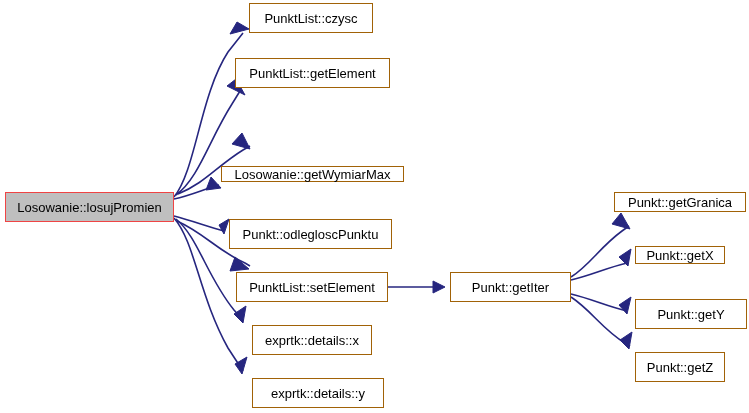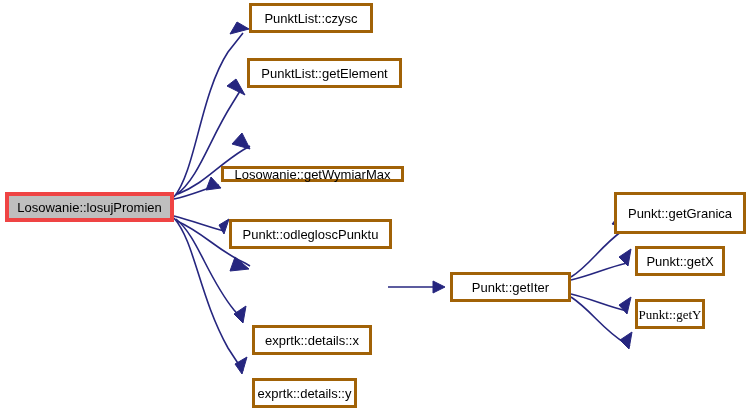--- a/index.html
+++ b/index.html
@@ -19,34 +19,34 @@
   #edge-layer {
     position: absolute;
     left: 0;
     top: 0;
     width: 749px;
     height: 413px;
   }
   .gnode {
     position: absolute;
     box-sizing: border-box;
-    border: 3px solid #a16207;
+    border: 1px solid #a16207;
     background: #ffffff;
     display: flex;
     align-items: center;
     justify-content: center;
     color: #000000;
     font-size: 13px;
     line-height: 1;
     white-space: nowrap;
     letter-spacing: 0px;
   }
   .gnode.root {
     background: #bfbfbf;
-    border: 4px solid #ef4444;
+    border: 1px solid #ef4444;
   }
   .gnode .nlabel {
     display: block;
     padding: 0 6px;
     text-align: center;
   }
 </style>
 </head>
 <body>
 
@@ -78,40 +78,46 @@
       <polygon points="627,314 631,297 619,305" fill="#26267f" stroke="#26267f" stroke-width="1"></polygon>
       <path d="M571,297 C591,310 603,330 625,343 L630,346" fill="none" stroke="#26267f" stroke-width="1.6"></path>
       <polygon points="629,349 632,332 620,340" fill="#26267f" stroke="#26267f" stroke-width="1"></polygon>
     </svg>
 <div class="gnode root" style="left: 5px; top: 192px; width: 169px; height: 30px;">
       <span class="nlabel">Losowanie::losujPromien</span>
     </div>
     <div class="gnode" style="left: 249px; top: 3px; width: 124px; height: 30px;">
       <span class="nlabel">PunktList::czysc</span>
     </div>
-    <div class="gnode" style="left: 235px; top: 58px; width: 155px; height: 30px; margin-left: 12px;">
+    <div class="gnode" style="left: 235px; top: 58px; width: 155px; height: 30px;">
       <span class="nlabel">PunktList::getElement</span>
     </div>
     <div class="gnode" style="left: 221px; top: 166px; width: 183px; height: 16px;">
       <span class="nlabel">Losowanie::getWymiarMax</span>
     </div>
     <div class="gnode" style="left: 229px; top: 219px; width: 163px; height: 30px;">
       <span class="nlabel">Punkt::odlegloscPunktu</span>
     </div>
+    <div class="gnode" style="left: 236px; top: 272px; width: 152px; height: 30px;">
+      <span class="nlabel">PunktList::setElement</span>
+    </div>
     <div class="gnode" style="left: 252px; top: 325px; width: 120px; height: 30px;">
       <span class="nlabel">exprtk::details::x</span>
     </div>
-    <div class="gnode" style="left: 252px; top: 378px; width: 105px; height: 30px;">
+    <div class="gnode" style="left: 252px; top: 378px; width: 132px; height: 30px;">
       <span class="nlabel">exprtk::details::y</span>
     </div>
     <div class="gnode" style="left: 450px; top: 272px; width: 121px; height: 30px;">
       <span class="nlabel">Punkt::getIter</span>
     </div>
-    <div class="gnode" style="left: 614px; top: 192px; width: 132px; height: 42px;">
+    <div class="gnode" style="left: 614px; top: 192px; width: 132px; height: 20px;">
       <span class="nlabel">Punkt::getGranica</span>
     </div>
-    <div class="gnode" style="left: 635px; top: 246px; width: 90px; height: 30px;">
+    <div class="gnode" style="left: 635px; top: 246px; width: 90px; height: 18px;">
       <span class="nlabel">Punkt::getX</span>
     </div>
-    <div class="gnode" style="left: 635px; top: 299px; width: 70px; height: 30px; font-family: Liberation Serif, serif;">
+    <div class="gnode" style="left: 635px; top: 299px; width: 112px; height: 30px;">
       <span class="nlabel">Punkt::getY</span>
+    </div>
+    <div class="gnode" style="left: 635px; top: 352px; width: 90px; height: 30px;">
+      <span class="nlabel">Punkt::getZ</span>
     </div>
   </div>
 
 </body></html>

